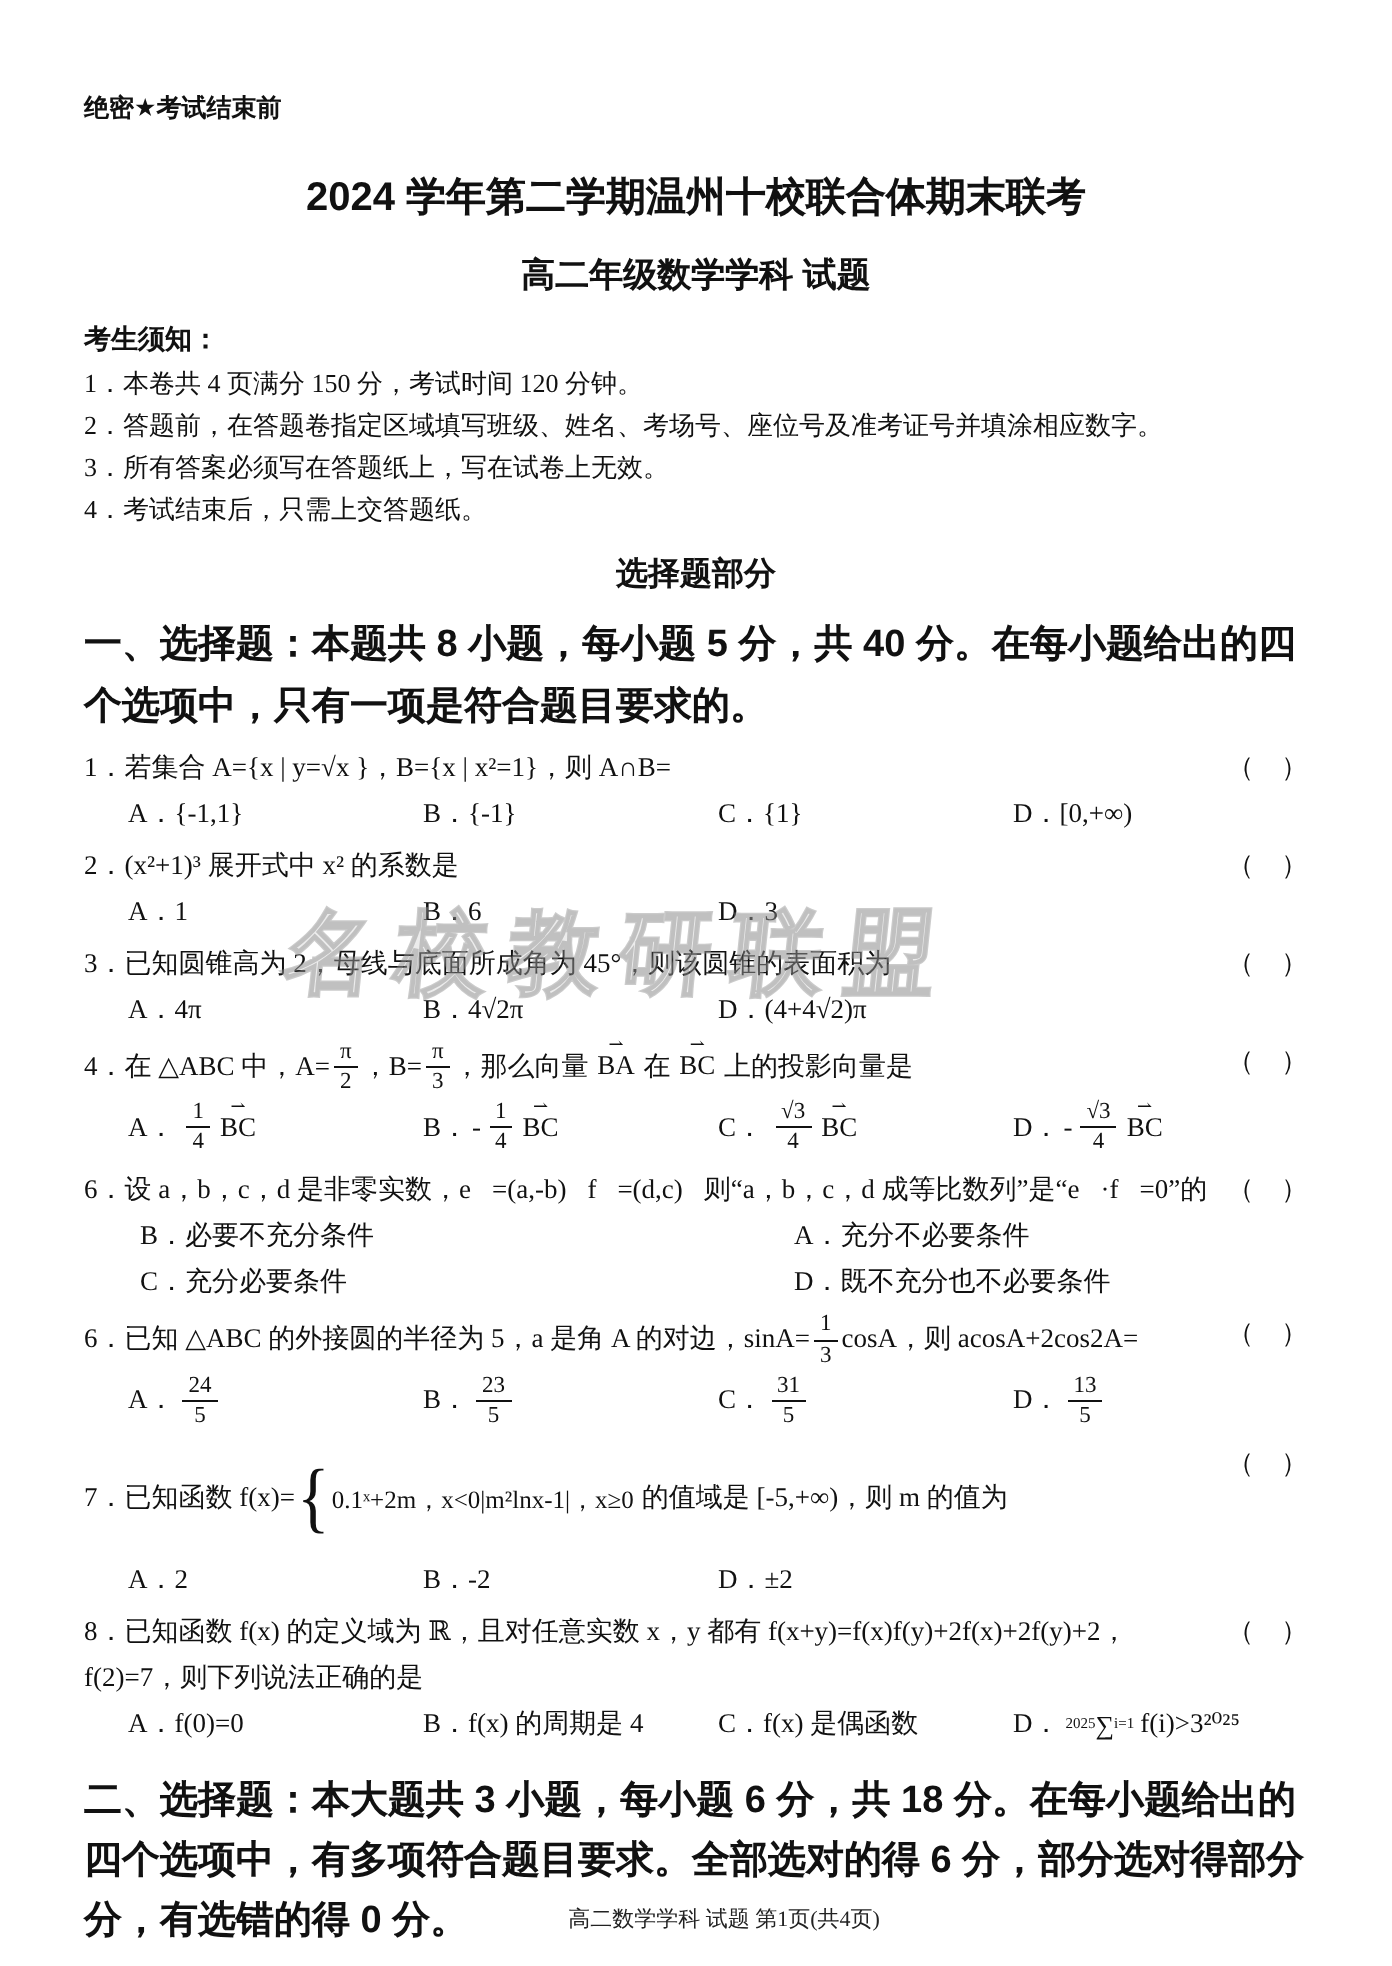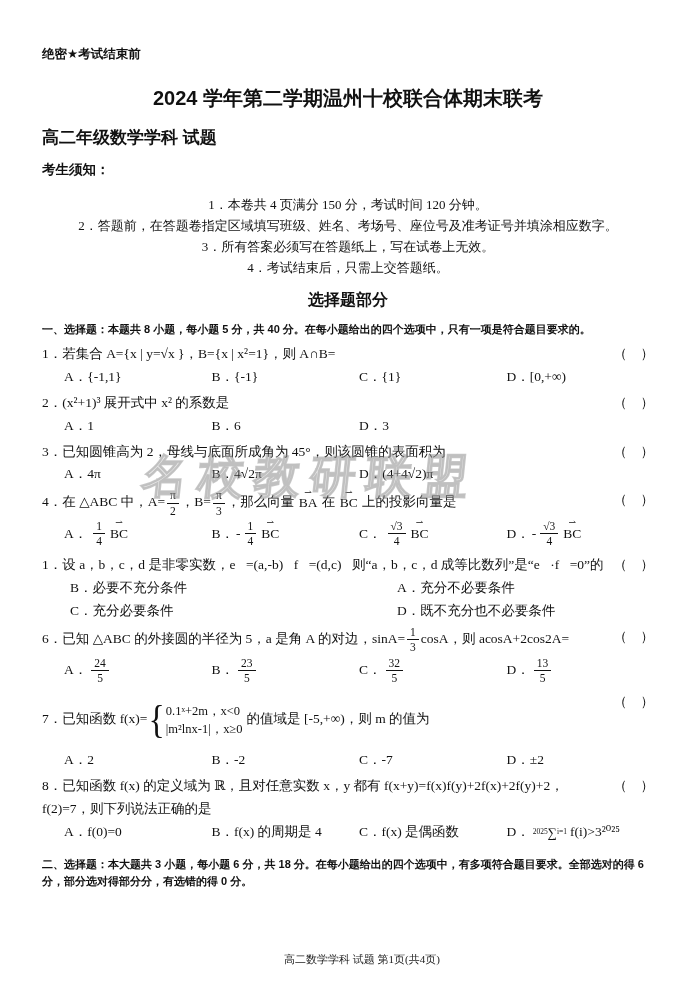--- a/index.html
+++ b/index.html
@@ -23,44 +23,44 @@
     margin-bottom: 22px;
   }
   .title {
     text-align: center;
     font-family: "Liberation Sans", "DejaVu Sans", sans-serif;
     font-weight: bold;
     font-size: 20px;
     margin-bottom: 14px;
   }
   .subtitle {
-    text-align: left;
+    text-align: center;
     font-family: "Liberation Sans", "DejaVu Sans", sans-serif;
     font-weight: bold;
     font-size: 17px;
     margin-bottom: 12px;
   }
   .notice-title {
     font-family: "Liberation Sans", "DejaVu Sans", sans-serif;
     font-weight: bold;
     font-size: 13.5px;
-    margin-bottom: 15px;
-  }
-  .notice-item { font-size: 13px; line-height: 1.62; text-align: center; }
+    margin-bottom: 2px;
+  }
+  .notice-item { font-size: 13px; line-height: 1.62; }
   .section-title {
     text-align: center;
     font-family: Liberation Mono, monospace;
     font-weight: bold;
     font-size: 16px;
     margin: 12px 0 10px 0;
   }
   .part-header {
     font-family: "Liberation Sans", "DejaVu Sans", sans-serif;
     font-weight: bold;
-    font-size: 11px;
+    font-size: 19px;
     line-height: 1.6;
     margin-bottom: 4px;
   }
   .q { margin-bottom: 3px; }
   .qline { display: flex; align-items: flex-start; line-height: 1.7; }
   .stem { flex: 1; }
   .paren { white-space: nowrap; padding-left: 6px; }
   .opts {
     display: grid;
     grid-template-columns: repeat(4, 1fr);
@@ -97,25 +97,26 @@
   .brace {
     font-size: 34px;
     font-weight: 300;
     vertical-align: middle;
     display: inline-block;
     transform: scaleY(1.15);
     margin: 0 1px;
   }
   .pieces {
     display: inline-flex;
-    flex-direction: column;
+    flex-direction: row;
     vertical-align: middle;
     font-size: 12.5px;
     line-height: 1.45;
     margin-right: 4px;
+    align-items: flex-end;
   }
   
   .sum {
     display: inline-flex;
     flex-direction: row;
     align-items: center;
     vertical-align: middle;
     line-height: 1;
     margin: 0 1px;
   }
@@ -257,21 +258,21 @@
             <span class="num">√3</span>
             <span class="den">4</span>
           </span>
           <span class="vec">BC</span>
         </span>
     </div>
   </div>
 
   <div class="q">
     <div class="qline">
-      <span class="stem">1．设 a，b，c，d 是非零实数，e⃗=(a,-b)，f⃗=(d,c)，则“a，b，c，d 成等比数列”是“e⃗·f⃗=0”的</span>
+      <span class="stem">6．设 a，b，c，d 是非零实数，e⃗=(a,-b)，f⃗=(d,c)，则“a，b，c，d 成等比数列”是“e⃗·f⃗=0”的</span>
       <span class="paren">（　）</span>
     </div>
     <div class="opts opts2">
       <span>B．必要不充分条件</span>
       <span>A．充分不必要条件</span>
       <span>C．充分必要条件</span>
       <span>D．既不充分也不必要条件</span>
     </div>
   </div>
 
@@ -296,21 +297,21 @@
       <span class="opt">
           <span>B．</span>
           <span class="frac">
             <span class="num">23</span>
             <span class="den">5</span>
           </span>
         </span>
       <span class="opt">
           <span>C．</span>
           <span class="frac">
-            <span class="num">32</span>
+            <span class="num">31</span>
             <span class="den">5</span>
           </span>
         </span>
       <span class="opt">
           <span>D．</span>
           <span class="frac">
             <span class="num">13</span>
             <span class="den">5</span>
           </span>
         </span>
@@ -323,21 +324,20 @@
         <span>7．已知函数 f(x)=</span><span class="brace">{</span><span class="pieces">
             <span>0.1ˣ+2m，x&lt;0</span>
             <span>|m²lnx-1|，x≥0</span>
           </span><span>的值域是 [-5,+∞)，则 m 的值为</span>
       </span>
       <span class="paren">（　）</span>
     </div>
     <div class="opts">
       <span>A．2</span>
       <span>B．-2</span>
-      <span>C．-7</span>
       <span>D．±2</span>
     </div>
   </div>
 
   <div class="q">
     <div class="qline">
       <span class="stem">8．已知函数 f(x) 的定义域为 ℝ，且对任意实数 x，y 都有 f(x+y)=f(x)f(y)+2f(x)+2f(y)+2，</span>
       <span class="paren">（　）</span>
     </div>
     <div class="qline">

